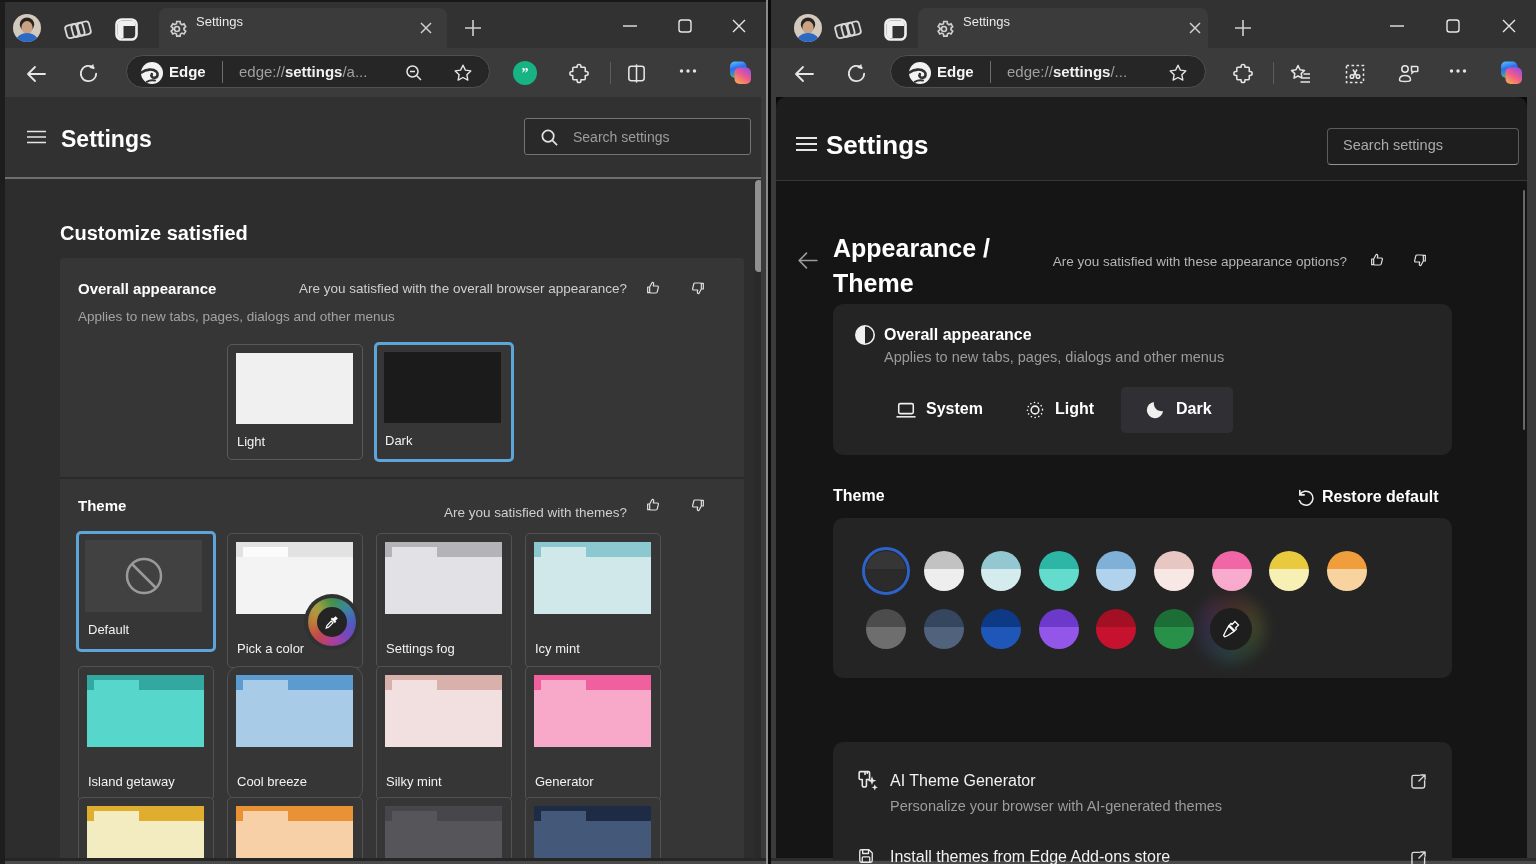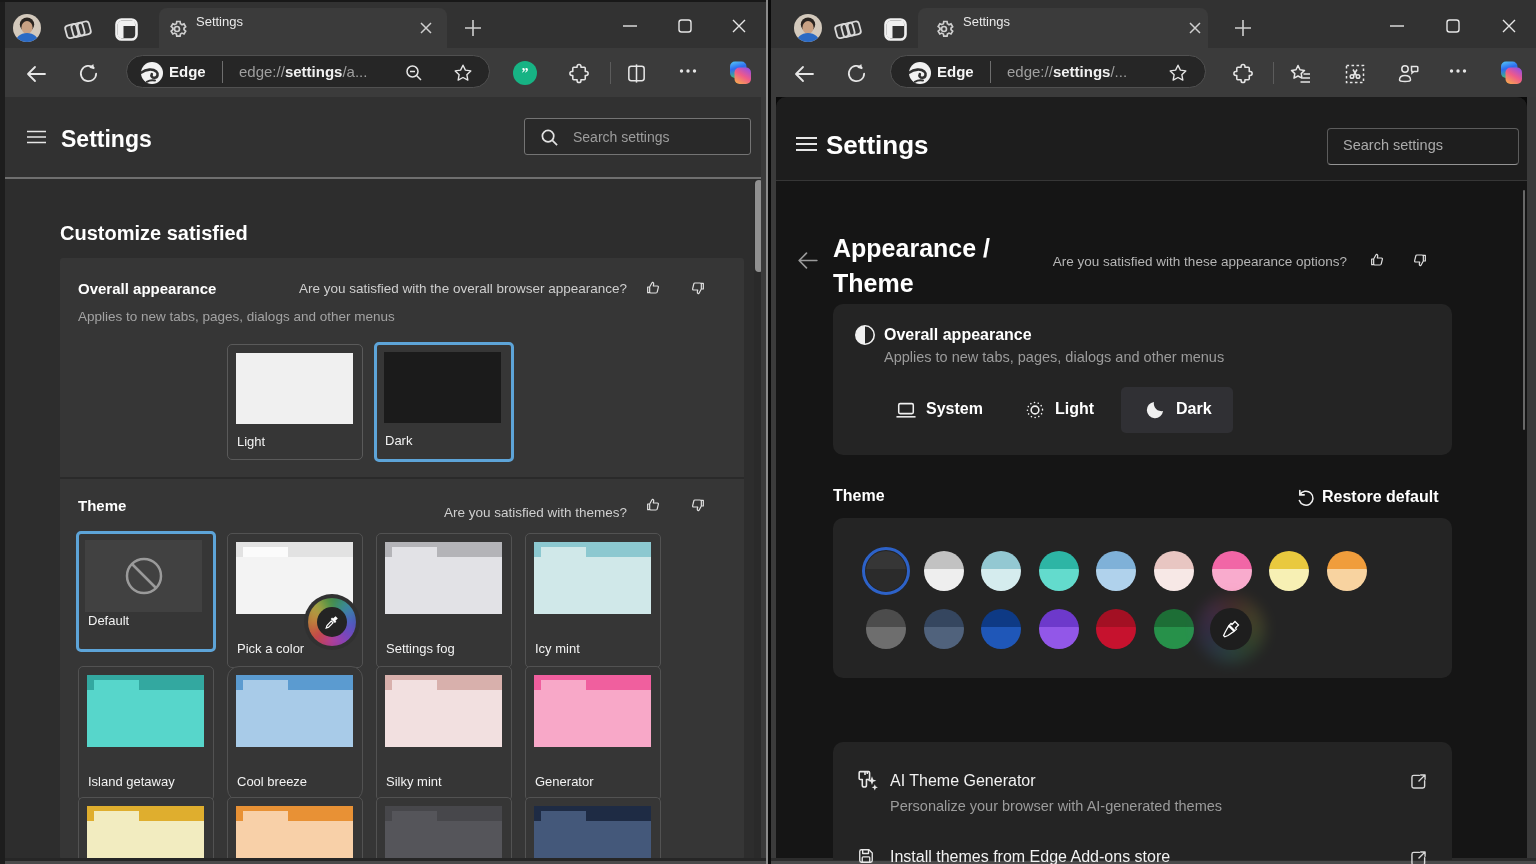--- a/index.html
+++ b/index.html
@@ -246,21 +246,21 @@
     </div>
 
   <div id="themegrid">
       <div class="thmcard" style="left:76px; top:531px; border:3px solid #5da4d8; width:140px; height:121px;">
         <div class="thmthumb" style="left:6px;top:6px;background:#414141;">
       <svg width="118" height="72">
             <circle cx="59" cy="36" r="17" fill="none" stroke="#9a9a9a" stroke-width="2.5"></circle>
       <line x1="47" y1="24" x2="71" y2="48" stroke="#9a9a9a" stroke-width="2.5"></line>
           </svg>
         </div>
-    <div class="optlbl" style="bottom:21px;">Default</div>
+    <div class="optlbl" style="bottom:12px;">Default</div>
       </div>
       <div class="thmcard" style="left:227px; top:533px; ">
         <div class="thmthumb">
           <div class="mock-bar" style="background:#e2e2e2"></div>
       <div class="mock-tab" style="background:#fbfbfb"></div>
       <div class="mock-body" style="background:#f3f3f3"></div>
         </div>
         <div class="abs" style="left:76px; top:60px; width:56px; height:56px; border-radius:50%; background:#313131;"></div>
       <div class="abs" style="left:80px; top:64px; width:48px; height:48px; border-radius:50%; overflow:hidden;">
         <div style="position:absolute; inset:-5px; filter:blur(4px);

